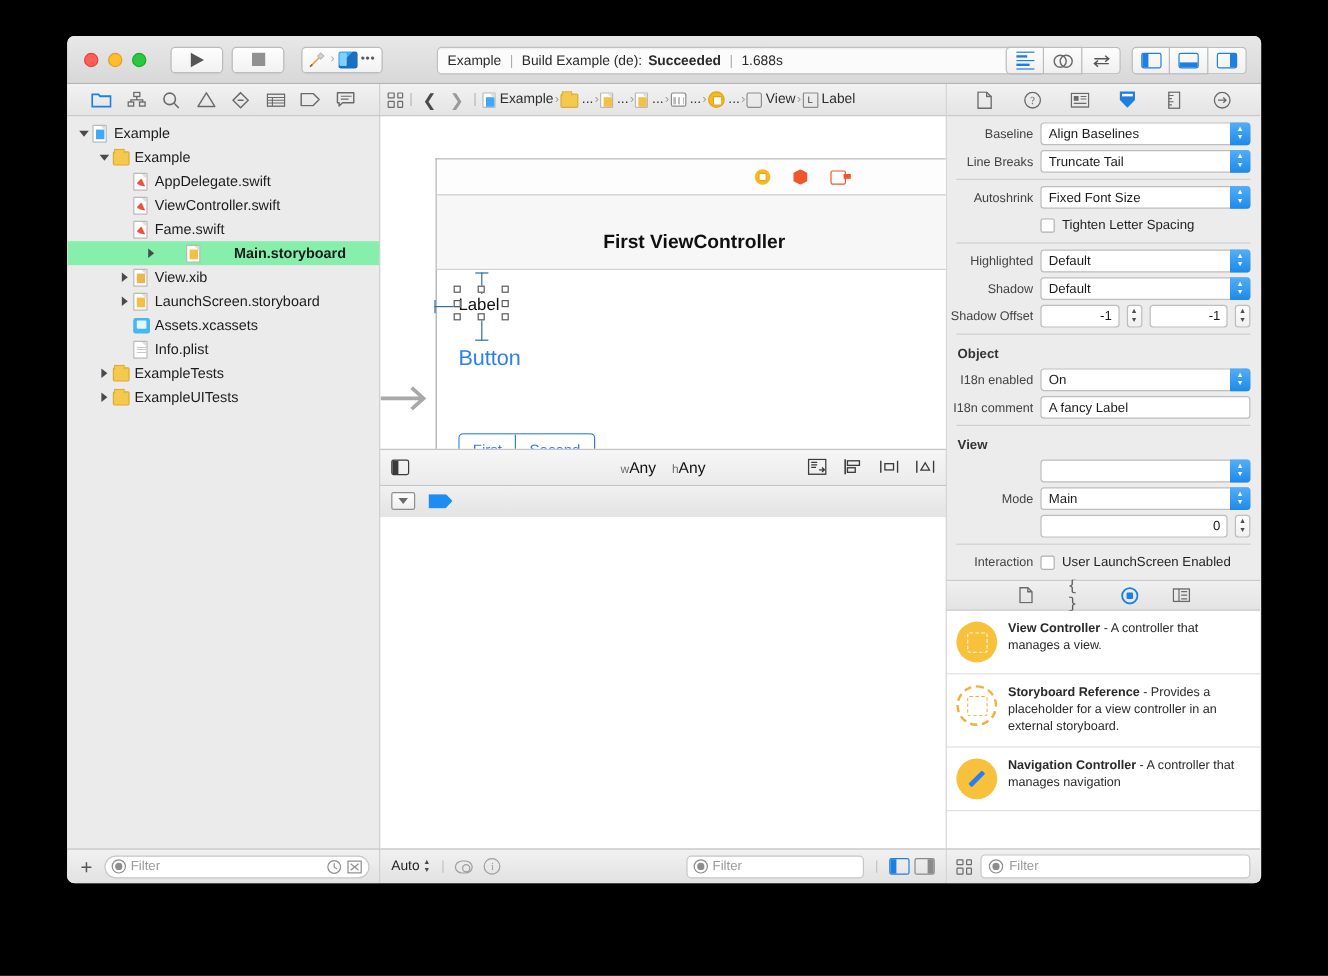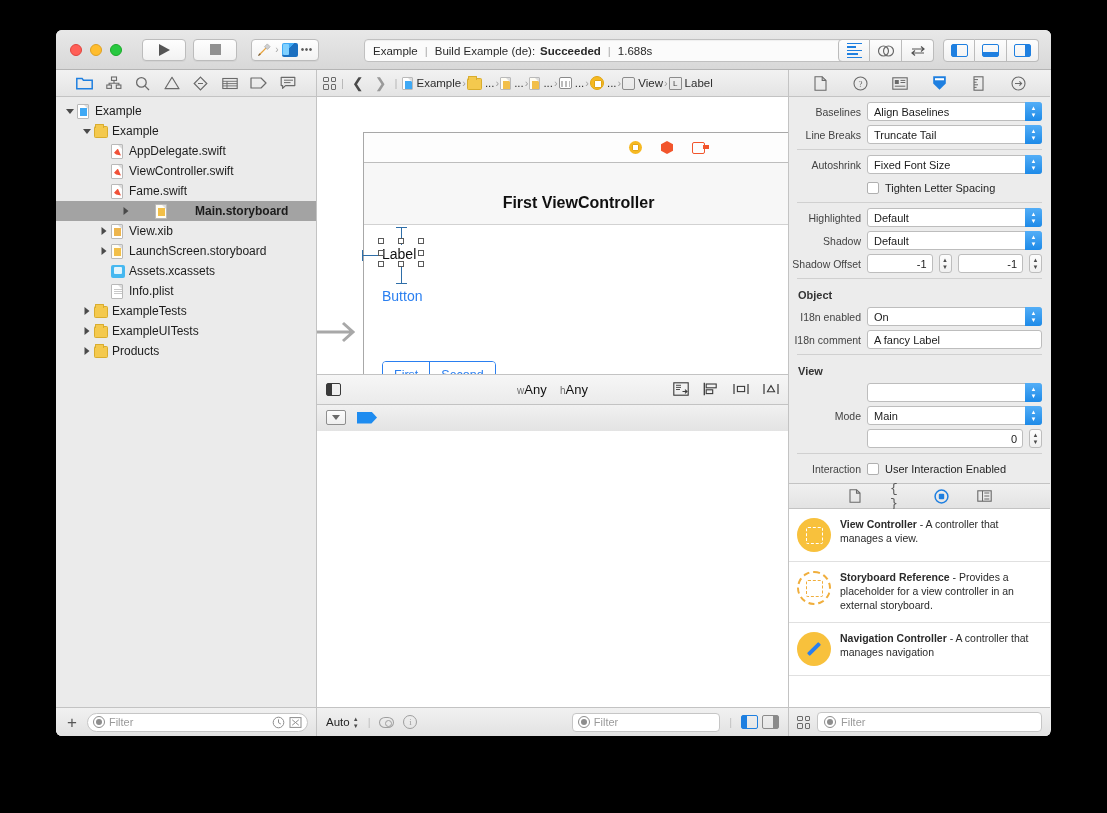--- a/index.html
+++ b/index.html
@@ -118,21 +118,21 @@
     border-bottom: 1px solid #c3c3c3;
     display: flex; align-items: center;
   }
 
   
   .nav-tabs { display: flex; align-items: center; justify-content: space-around; padding: 0 14px; width: 100%; }
   .nav-tabs .nt { width: 18px; height: 16px; display: flex; align-items: center; justify-content: center; }
 
   .nav-tree { flex: 1; background: #ebebeb; padding-top: 4px; overflow: hidden; font-size: 12px; color: #1c1c1c; }
   .row { height: 20px; display: flex; align-items: center; padding-right: 6px; }
-  .row.sel { background: #a3a3a3; gap: 22px; }
+  .row.sel { background: #86efac; gap: 22px; }
   .row.sel .lbl { font-weight: bold; }
   .tri { width: 11px; height: 11px; flex: 0 0 11px; margin-right: 2px; position: relative; }
   .tri.down::after, .tri.right::after {
     content:''; position:absolute; top:50%; left:50%;
     border-left: 4.5px solid transparent; border-right: 4.5px solid transparent;
   }
   .tri.down::after { border-top: 5px solid #4a4a4a; transform: translate(-50%,-40%); }
   .tri.right::after { border-top: 5px solid #4a4a4a; transform: translate(-50%,-50%) rotate(-90deg); }
   .ficon { width: 14px; height: 15px; flex: 0 0 14px; margin-right: 4px; }
   .lbl { white-space: nowrap; }
@@ -205,21 +205,21 @@
     height: 62px; border-bottom: 1px solid #d2d2d2; background: #f7f7f7;
     display: flex; align-items: center; justify-content: center;
     font-size: 16px; font-weight: bold; color: #101010; padding-top: 18px;
   }
 
   .label-sel { position: absolute; left: 18px; top: 112px; }
   .label-txt { font-size: 14px; color: #0f0f0f; }
   .hnd { position: absolute; width: 6px; height: 6px; background: #fff; border: 1px solid #5a5a5a; }
   .vguide { position: absolute; background: #2e6ea8; }
 
-  .btn-blue { position: absolute; left: 18px; top: 155px; font-size: 14px; color: #2a7ff0; }
+  .btn-blue { position: absolute; left: 18px; top: 155px; font-size: 18px; color: #2a7ff0; }
   .txtfield {
     position: absolute; left: 18px; top: 188px; width: 130px; height: 29px;
     border: 1px solid #c2c2c2; border-radius: 5px; background: #fff;
     display: flex; align-items: center; padding-left: 9px; font-size: 13px; color: #141414;
   }
   .segctl {
     position: absolute; left: 18px; top: 228px; height: 27px;
     border: 1px solid #2a7ff0; border-radius: 4px; display: flex; overflow: hidden;
   }
   .segctl div {
@@ -543,28 +543,20 @@
             <span class="lbl">ExampleTests</span>
           </div>
           <div class="row">
             <span style="display:inline-block;width:25px"></span>
             <span class="tri right"></span>
             <span class="ficon" style="display:flex;align-items:center">
               <span class="folder"></span>
             </span>
             <span class="lbl">ExampleUITests</span>
           </div>
-          <div class="row">
-            <span style="display:inline-block;width:25px"></span>
-            <span class="tri right"></span>
-            <span class="ficon" style="display:flex;align-items:center">
-              <span class="folder"></span>
-            </span>
-            <span class="lbl">Products</span>
-          </div>
         </div>
 
       <div class="nav-filter-bar">
         <span class="plus">+</span>
         <div class="filterfield">
           <span class="mag"></span>
           <span class="ph">Filter</span>
           <svg class="ff-ico" viewBox="0 0 13 13">
             <circle cx="6.5" cy="6.5" r="5.3" fill="none" stroke="#8d8d8d" stroke-width="1"></circle>
             <path d="M6.5 3.4v3.3l2.3 1.3" fill="none" stroke="#8d8d8d" stroke-width="1"></path>
@@ -772,21 +764,21 @@
           <svg width="15" height="15" viewBox="0 0 15 15">
             <circle cx="7.5" cy="7.5" r="6.5" fill="none" stroke="#6a6a6a" stroke-width="1.1"></circle>
             <path d="M4 7.5h6.4M8.4 5.3l2.2 2.2-2.2 2.2" fill="none" stroke="#6a6a6a" stroke-width="1.1"></path>
           </svg>
         </div>
       </div>
 
       <div class="insp-scroll">
 
         <div class="frow">
-          <span class="flabel">Baselines</span>
+          <span class="flabel">Baseline</span>
           <div class="popup">
             <span>Align Baselines</span>
             <span class="st-btn">
                 <span>▲</span>
                 <span>▼</span>
               </span>
           </div>
         </div>
 
         <div class="frow">
@@ -917,21 +909,21 @@
               <span>▲</span>
               <span>▼</span>
             </span>
         </div>
 
         <div class="divider"></div>
 
         <div class="frow">
           <span class="flabel">Interaction</span>
           <span class="chk"></span>
-          <span class="chk-lbl">User Interaction Enabled</span>
+          <span class="chk-lbl">User LaunchScreen Enabled</span>
         </div>
         <div class="frow">
           <span class="flabel"></span>
           <span class="chk"></span>
           <span class="chk-lbl">Multiple Touch</span>
         </div>
 
       </div>
 
       <div class="lib-tabs">

